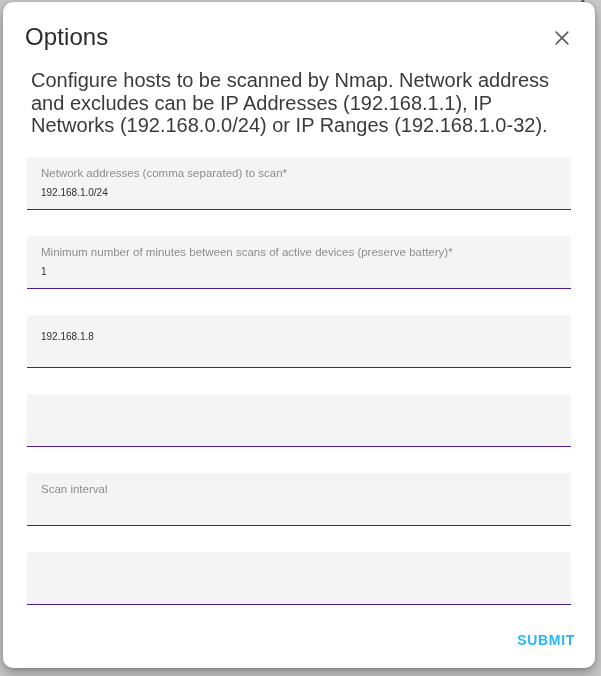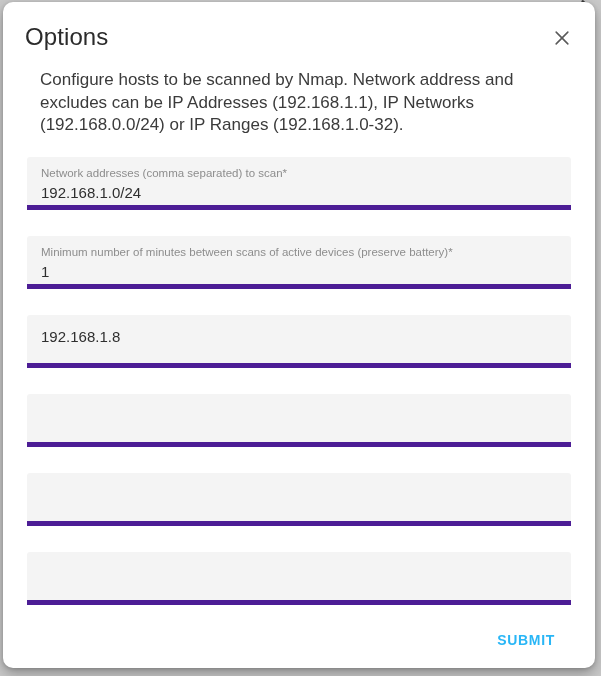--- a/index.html
+++ b/index.html
@@ -65,64 +65,64 @@
     align-items: center;
     justify-content: center;
     cursor: pointer;
     background: none;
     border: none;
     padding: 0;
   }
   #close-button svg { display: block; }
 
   #dialog-description {
-    margin: 17px 22px 0 37px;
-    font-size: 17px;
+    margin: 17px 22px 0 28px;
+    font-size: 20px;
     line-height: 22.5px;
     color: #3b3b3b;
     width: 545px;
   }
 
   #fields {
     margin: 20px 24px 0 24px;
   }
   .field {
     background: #f4f4f4;
-    border-bottom: 5px solid #4c1d95;
+    border-bottom: 1px solid #4c1d95;
     height: 53px;
     box-sizing: border-box;
     padding: 9px 14px 0 14px;
     border-top-left-radius: 3px;
     border-top-right-radius: 3px;
     margin-bottom: 26px;
     cursor: text;
     position: relative;
     overflow: hidden;
   }
   .field:last-child { margin-bottom: 0; }
   .field-label {
     font-size: 11.5px;
     color: #8d8d8d;
     line-height: 14px;
     white-space: nowrap;
   }
   .field-value {
-    font-size: 15px;
+    font-size: 10px;
     color: #2f2f2f;
     line-height: 22px;
     margin-top: 2px;
     white-space: nowrap;
   }
 
   #dialog-actions {
     position: absolute;
     left: 0;
     right: 0;
     bottom: 14px;
-    padding: 0 34px;
+    padding: 0 14px;
     display: flex;
     justify-content: flex-end;
     box-sizing: border-box;
   }
   #submit-button {
     background: none;
     border: none;
     padding: 6px 6px;
     font-family: "Liberation Sans", sans-serif;
     font-size: 14px;
@@ -172,20 +172,21 @@
     </div>
 
     <div class="field">
       <div class="field-value">192.168.1.8</div>
     </div>
 
     <div class="field">
     </div>
 
     <div class="field">
+      <div class="field-label">Scan interval</div>
     </div>
 
     <div class="field">
     </div>
 
   </div>
 
   <div id="dialog-actions">
     <button id="submit-button">SUBMIT</button>
   </div>

